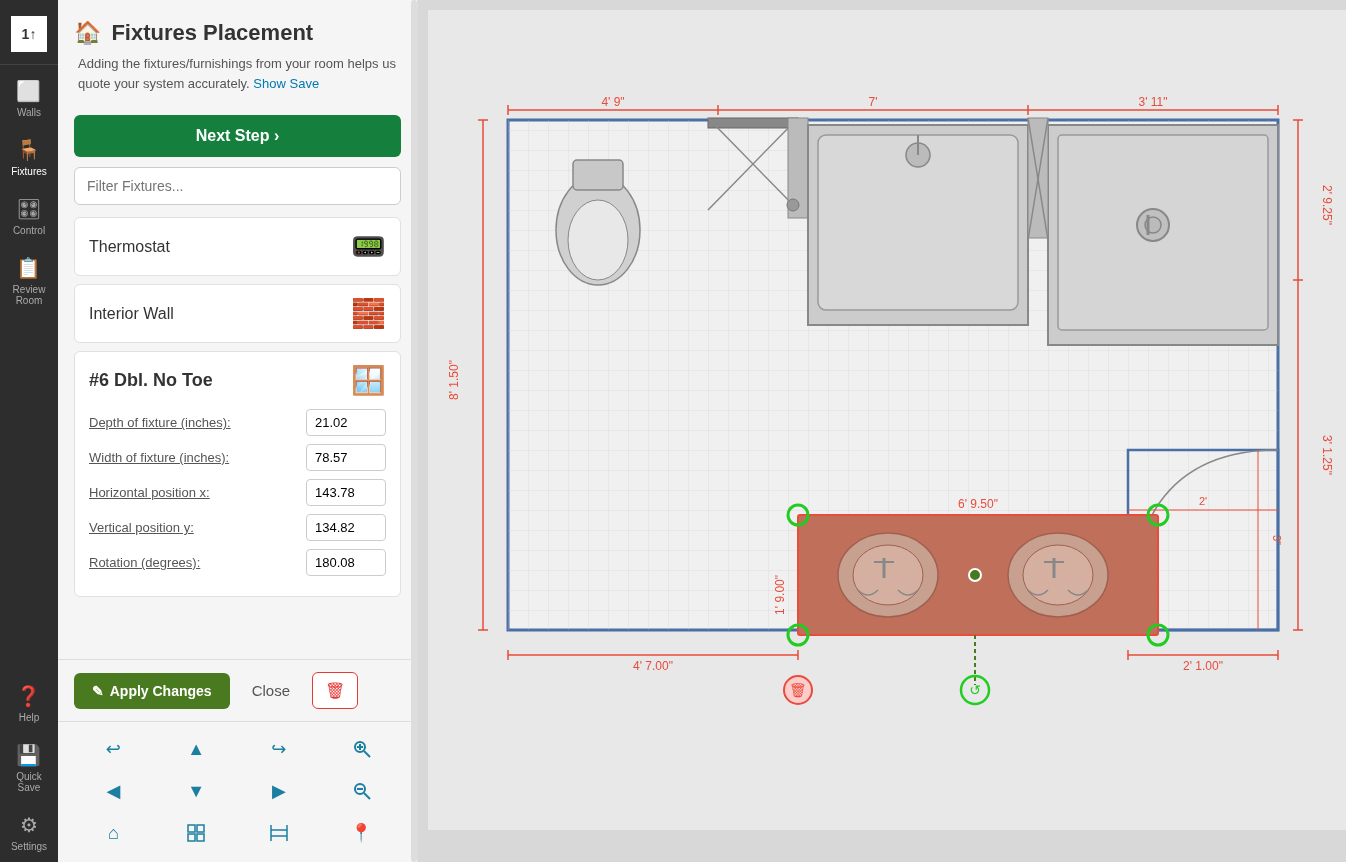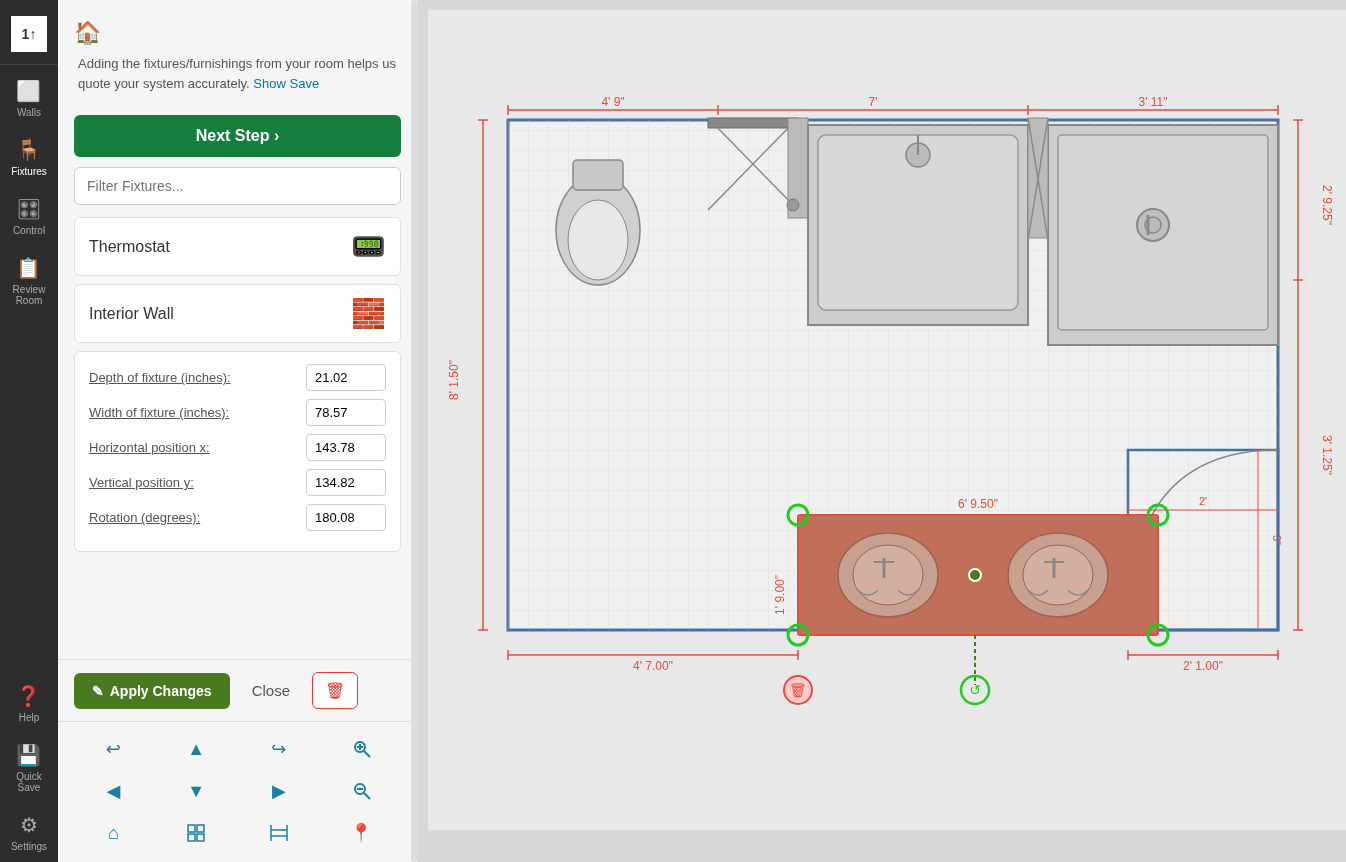--- a/index.html
+++ b/index.html
@@ -239,20 +239,21 @@
   </div>
 </div>
 
 <div class="panel">
 
   <div class="panel-scrollbar"></div>
 
   <div class="panel-header">
     <div class="panel-title-row">
       <span class="panel-title-icon">🏠</span>
+      <span class="panel-title">Fixtures Placement</span>
     </div>
     <p class="panel-desc">
       <span>Adding the fixtures/furnishings from your room helps us quote your system accurately.</span>
       <a href="#">Show Save</a>
     </p>
   </div>
 
   <button class="next-step-btn">Next Step ›</button>
 
   <input class="filter-input" type="text" placeholder="Filter Fixtures..." style="">
@@ -263,20 +264,24 @@
       <span class="fixture-name">Thermostat</span>
       <span class="fixture-icon">📟</span>
     </div>
 
     <div class="fixture-item">
       <span class="fixture-name">Interior Wall</span>
       <span class="fixture-icon">🧱</span>
     </div>
 
     <div class="fixture-selected">
+      <div class="fixture-selected-header">
+        <span class="fixture-selected-name">#6 Dbl. No Toe</span>
+        <span style="font-size:28px;">🪟</span>
+      </div>
       <div class="prop-row">
         <label class="prop-label">Depth of fixture (inches):</label>
         <input class="prop-input" type="text" value="21.02" style="">
       </div>
       <div class="prop-row">
         <label class="prop-label">Width of fixture (inches):</label>
         <input class="prop-input" type="text" value="78.57" style="">
       </div>
       <div class="prop-row">
         <label class="prop-label">Horizontal position x:</label>

